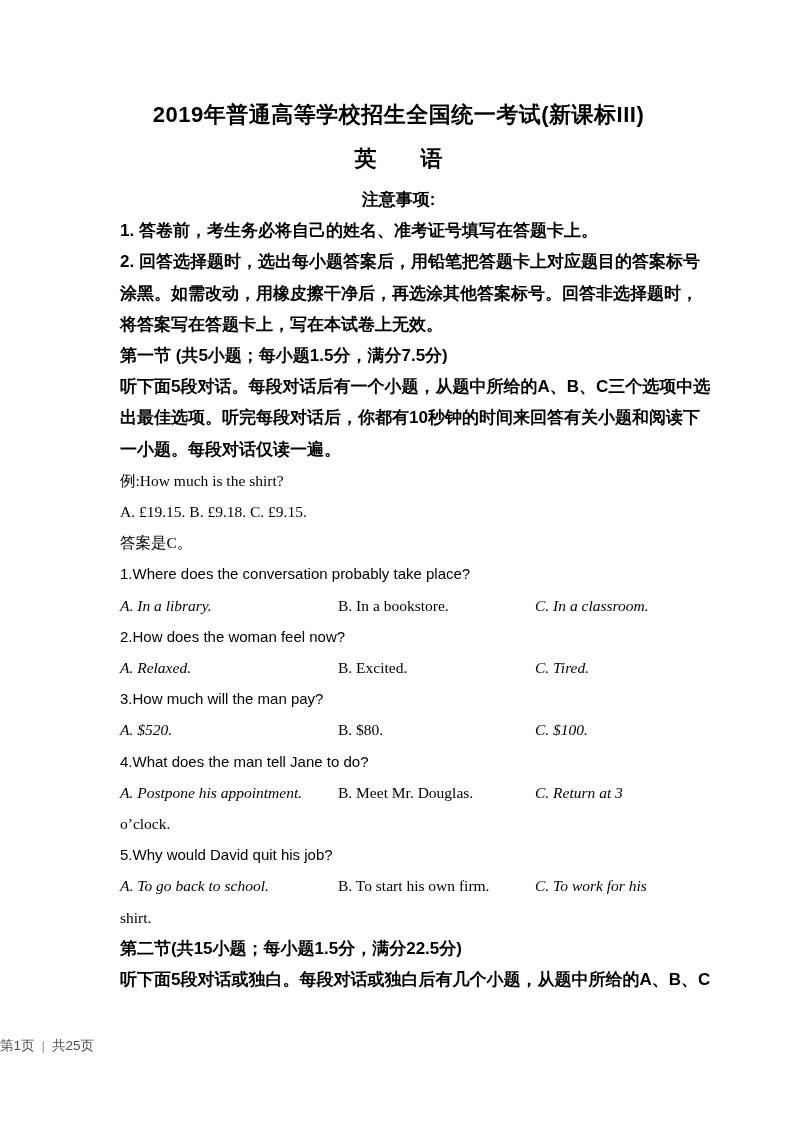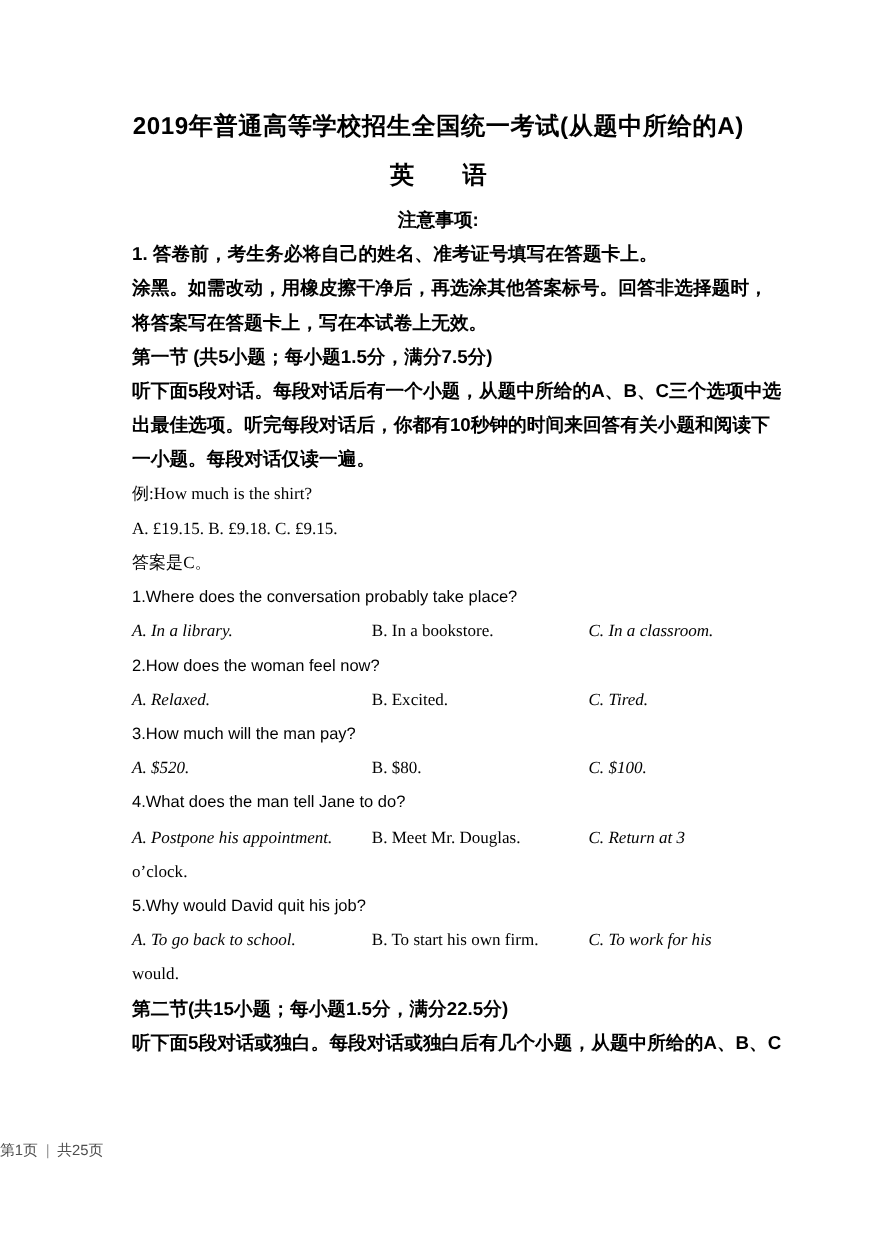--- a/index.html
+++ b/index.html
@@ -62,25 +62,26 @@
     color: #4d4d4d;
   }
   .footer .sep { color: #9a9a9a; padding: 0 7px; }
 </style>
 </head>
 <body>
 
 <div class="page">
   <div class="content">
 
-    <div class="doc-title">2019年普通高等学校招生全国统一考试(从题中所给的A)</div>
+    <div class="doc-title">2019年普通高等学校招生全国统一考试(新课标III)</div>
     <div class="doc-subject">英　　语</div>
 
     <div class="cn notice-heading">注意事项:</div>
     <div class="cn">1. 答卷前，考生务必将自己的姓名、准考证号填写在答题卡上。</div>
+    <div class="cn">2. 回答选择题时，选出每小题答案后，用铅笔把答题卡上对应题目的答案标号</div>
     <div class="cn">涂黑。如需改动，用橡皮擦干净后，再选涂其他答案标号。回答非选择题时，</div>
     <div class="cn">将答案写在答题卡上，写在本试卷上无效。</div>
 
     <div class="cn">第一节 (共5小题；每小题1.5分，满分7.5分)</div>
     <div class="cn">听下面5段对话。每段对话后有一个小题，从题中所给的A、B、C三个选项中选</div>
     <div class="cn">出最佳选项。听完每段对话后，你都有10秒钟的时间来回答有关小题和阅读下</div>
     <div class="cn">一小题。每段对话仅读一遍。</div>
 
     <div class="serif">例:How much is the shirt?</div>
     <div class="serif">A. £19.15. B. £9.18. C. £9.15.</div>
@@ -114,21 +115,21 @@
       <span class="opt-c">C. Return at 3</span>
     </div>
     <div class="serif">o’clock.</div>
 
     <div class="sans-q">5.Why would David quit his job?</div>
     <div class="opt-row serif">
       <span class="opt-a">A. To go back to school.</span>
       <span class="opt-b">B. To start his own firm.</span>
       <span class="opt-c">C. To work for his</span>
     </div>
-    <div class="serif">would.</div>
+    <div class="serif">shirt.</div>
 
     <div class="cn">第二节(共15小题；每小题1.5分，满分22.5分)</div>
     <div class="cn">听下面5段对话或独白。每段对话或独白后有几个小题，从题中所给的A、B、C</div>
 
   </div>
 
   <div class="footer">
     <span>第1页</span><span class="sep">|</span><span>共25页</span>
   </div>
 </div>

